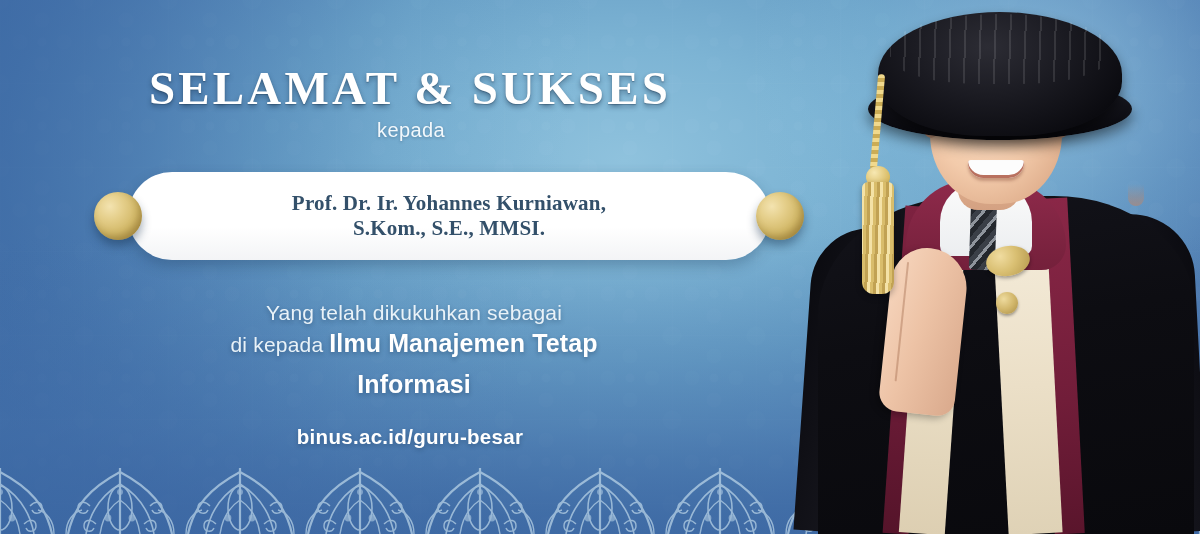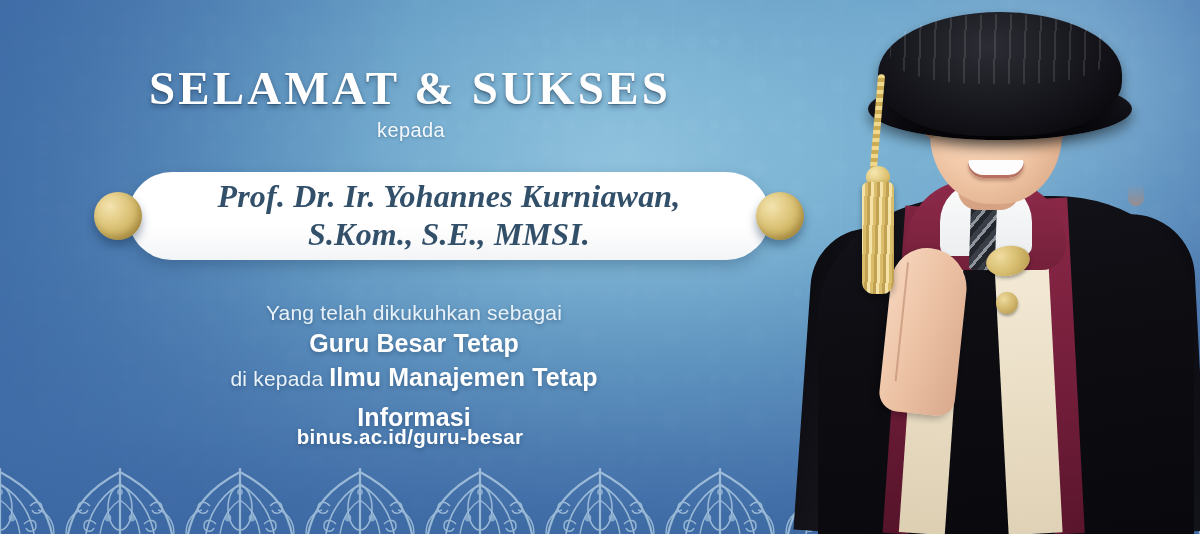--- a/index.html
+++ b/index.html
@@ -89,27 +89,26 @@
   .plaque{
     position:absolute;left:128px;top:0;width:642px;height:88px;
     background:linear-gradient(180deg,#ffffff 0%,#ffffff 62%,#f3f4f6 100%);
     border-radius:44px;
     box-shadow:0 6px 14px rgba(25,55,90,.30);
     display:flex;align-items:center;justify-content:center;
   }
   .plaque-name{
     font-family:"Liberation Serif", serif;
     font-weight:700;
-    font-size:32px;
+    font-size:21px;
     line-height:1.18;
     color:#33506a;
     letter-spacing:.2px;
     white-space:pre-line;
     padding:0 26px;
-    font-style:italic;
   }
   .bead{
     position:absolute;top:20px;width:48px;height:48px;border-radius:50%;
     background:radial-gradient(circle at 33% 30%, #f3e3b0 0%, #e5cf8b 28%, #d3b969 58%, #b89a4c 84%, #9c7f39 100%);
     box-shadow:0 6px 10px rgba(20,45,75,.42), inset -3px -4px 7px rgba(110,85,25,.32);
   }
   .bead-left{left:94px;}
   .bead-right{left:756px;}
 
   
@@ -334,21 +333,20 @@
       <div class="plaque">
         <div class="plaque-name">Prof. Dr. Ir. Yohannes Kurniawan,
 S.Kom., S.E., MMSI.</div>
       </div>
       <div class="bead bead-left"></div>
       <div class="bead bead-right"></div>
     </div>
 
     <div class="body-block">
       <span class="body-line line1 lt">Yang telah dikukuhkan sebagai</span>
-      <span class="body-line line2 bd">Guru Besar Tetap</span>
       <span class="body-line line3">
         <span class="lt">di kepada </span><span class="bd">Ilmu Manajemen Tetap</span>
       </span>
       <span class="body-line line4 bd">Informasi</span>
     </div>
 
     <div class="url">binus.ac.id/guru-besar</div>
   </div>
 
   <div class="photo">

